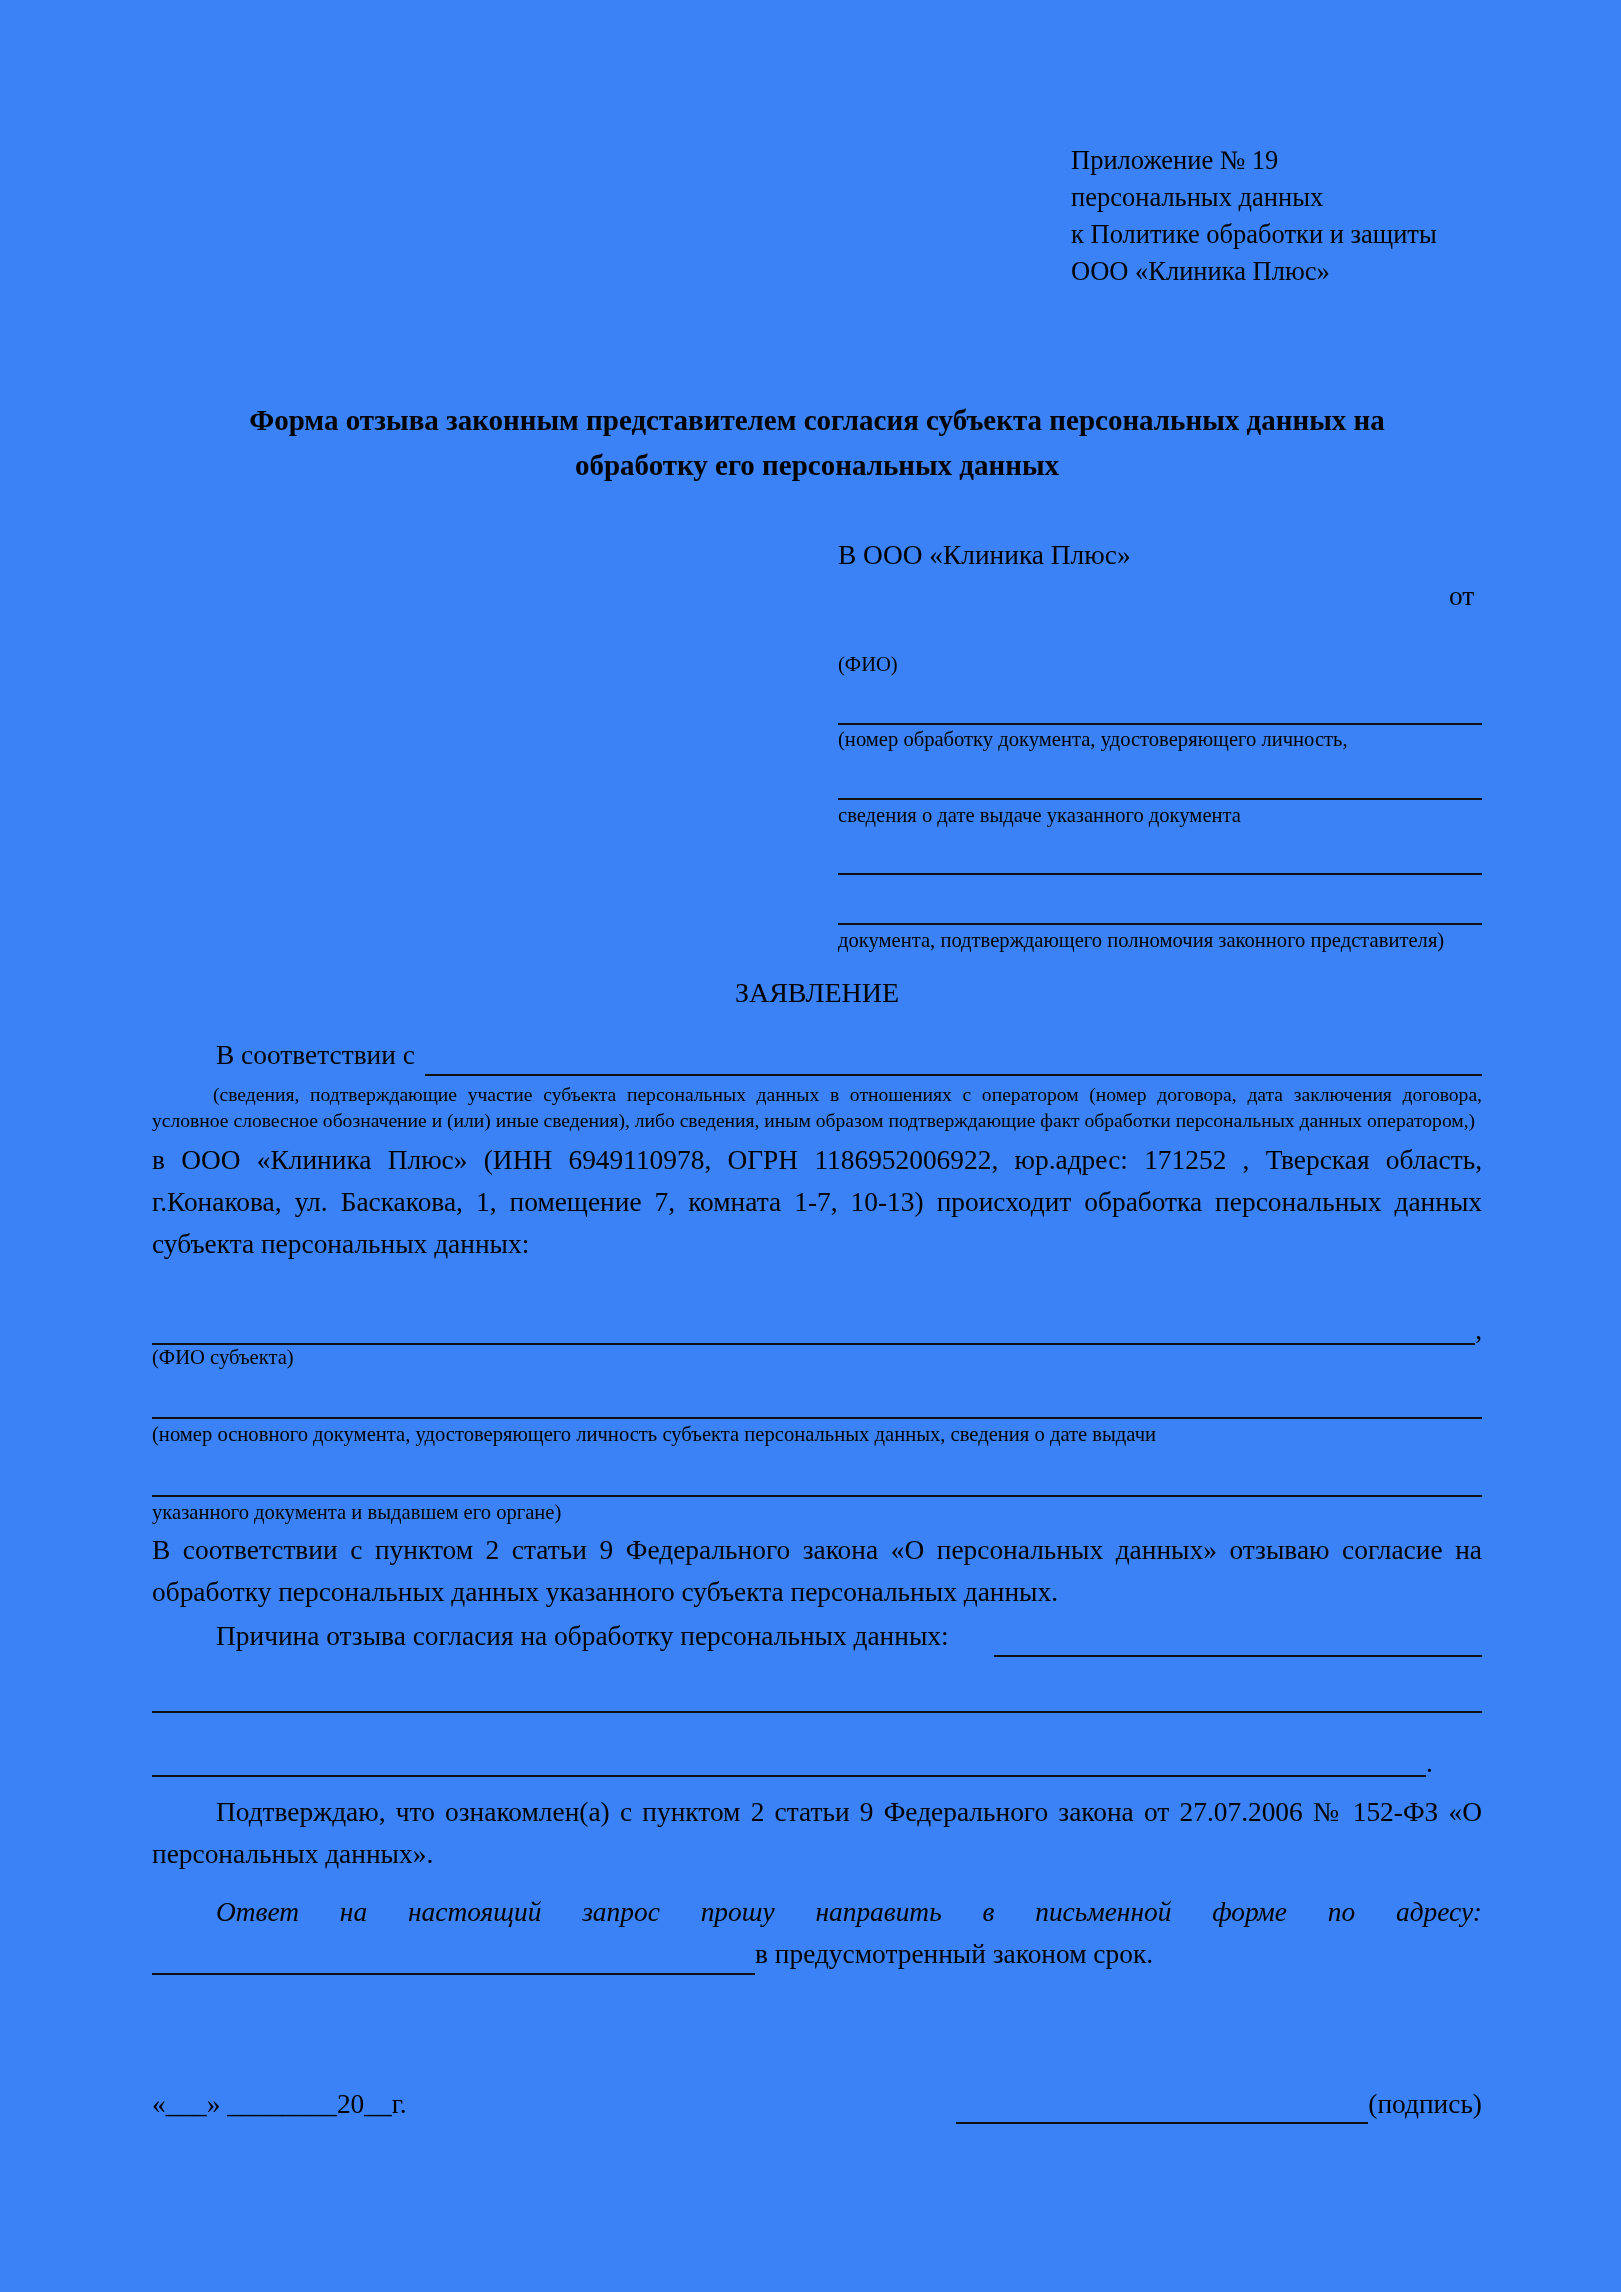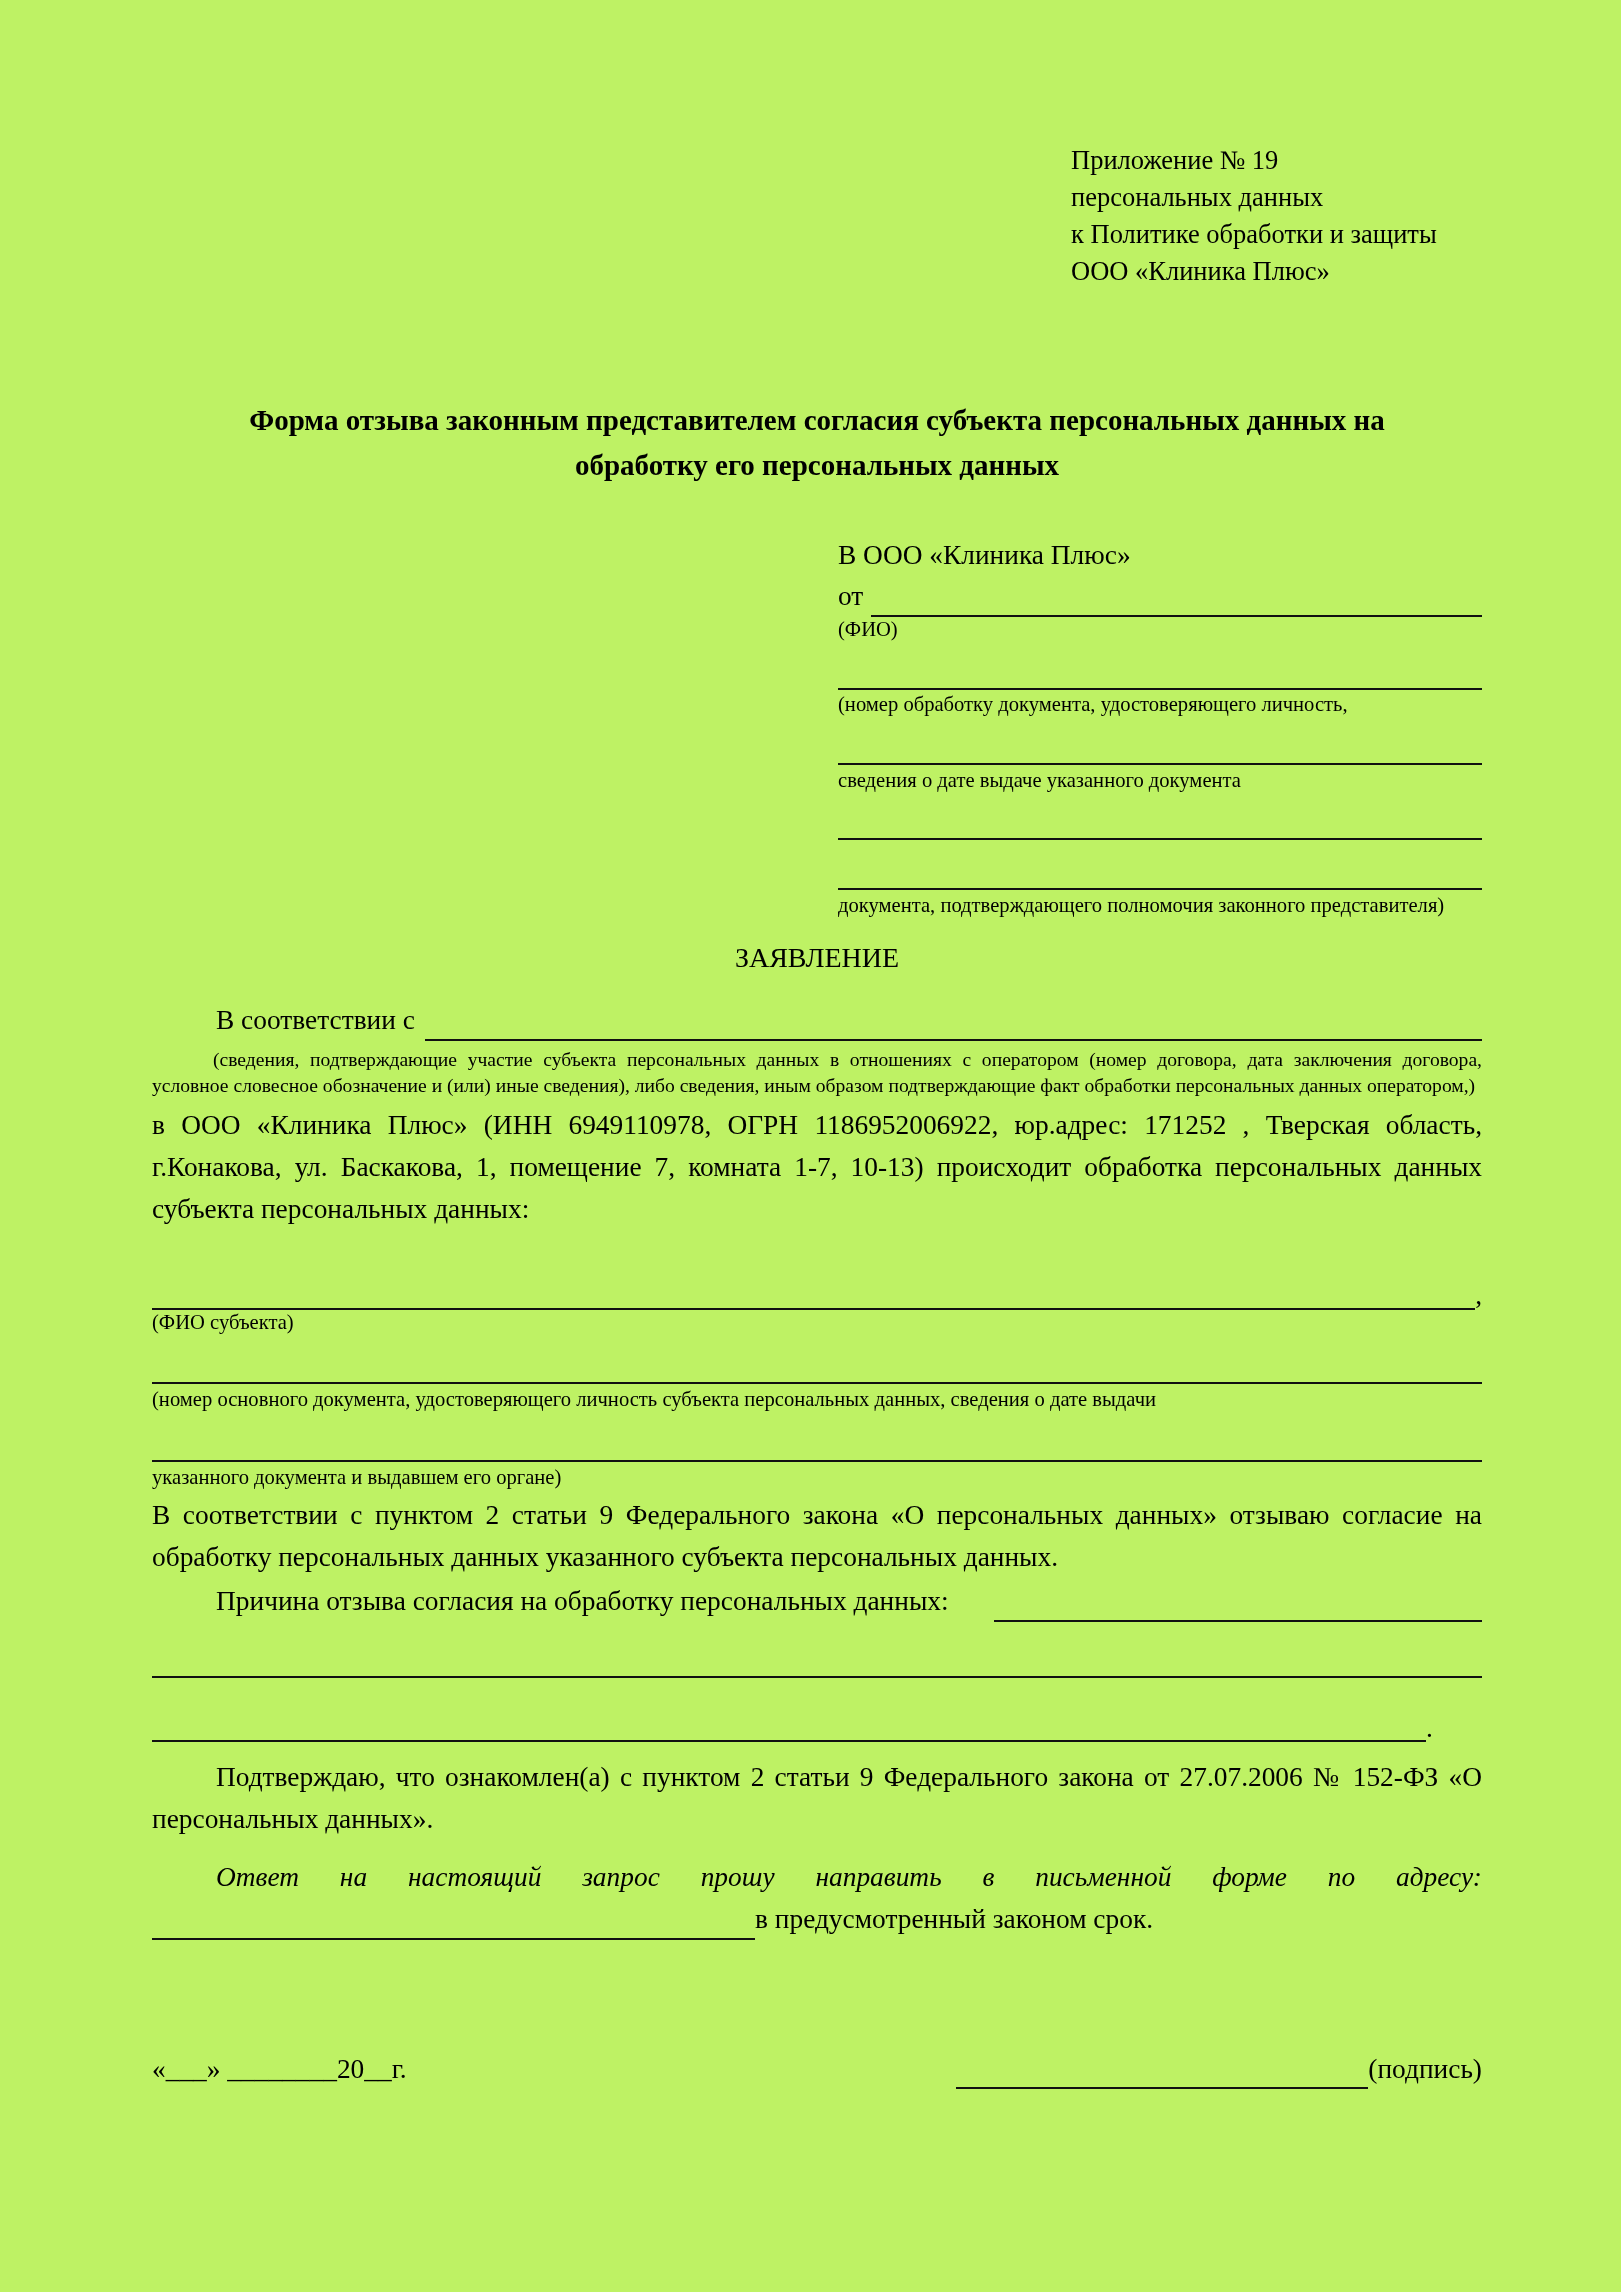--- a/index.html
+++ b/index.html
@@ -6,21 +6,21 @@
     margin: 0;
     padding: 0;
     background: #ffffff;
   }
   .page {
     position: relative;
     width: 1621px;
     height: 2293px;
     box-sizing: border-box;
     padding: 142px 139px 0 152px;
-    background: #bef264;
+    background: #3b82f6;
     color: #000000;
     font-family: "Liberation Serif", "DejaVu Serif", serif;
     font-size: 27.4px;
     overflow: hidden;
   }
 
   
   .header-note {
     margin-left: 919px;
     width: 412px;
@@ -42,20 +42,21 @@
   
   .addressee {
     margin-top: 47px;
     margin-left: 686px;
     width: 644px;
     line-height: 41px;
   }
   .from-row {
     display: flex;
     align-items: flex-end;
+    flex-direction: column;
   }
   .from-row .label { flex: 0 0 auto; padding-right: 7.8px; }
   .fill-line {
     flex: 1 1 auto;
     border-bottom: 2.9px solid #111;
     height: 33px;
   }
   .cap {
     font-size: 20.6px;
     line-height: 25.5px;

